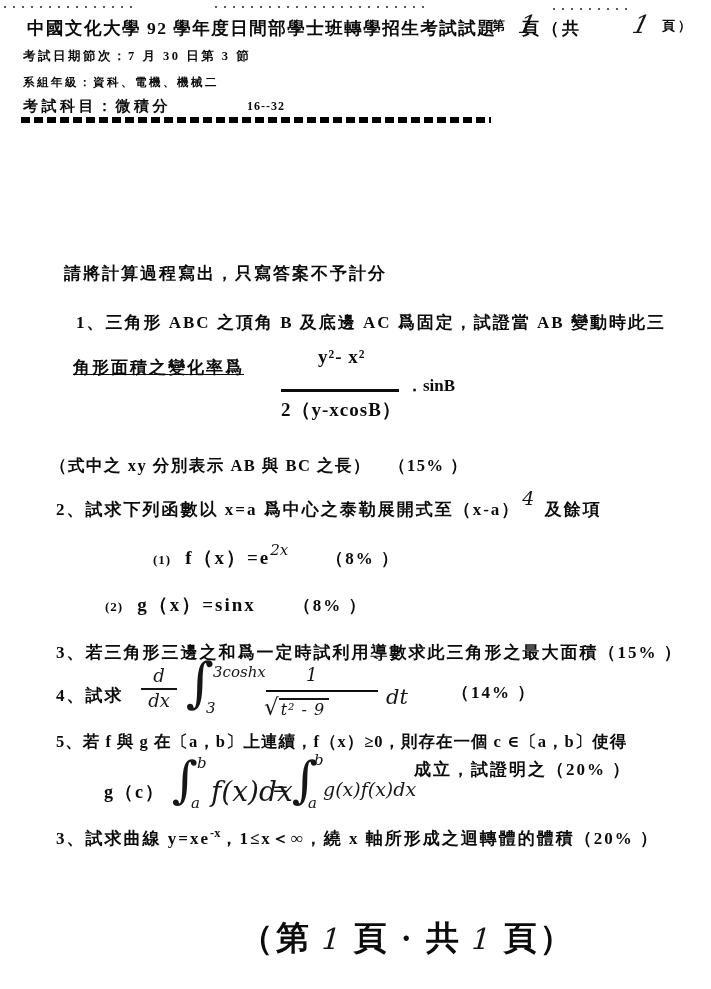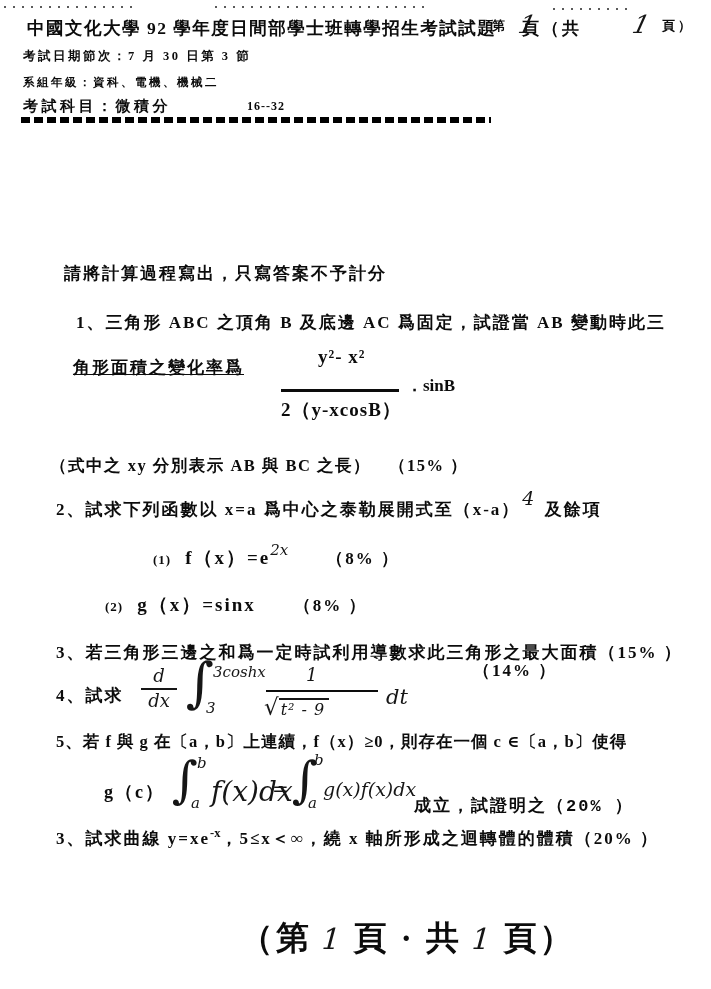--- a/index.html
+++ b/index.html
@@ -57,33 +57,33 @@
   #q4-deriv .dbar{width:36px;height:2px;background:#161616;margin:1px auto;}
   #q4-int{left:186px;top:656px;font-size:54px;line-height:1;}
   #q4-upper{left:213px;top:663px;font-size:15px;}
   #q4-lower{left:206px;top:699px;font-size:15px;}
   #q4-one{left:306px;top:664px;font-size:18px;}
   #q4-fracbar{left:266px;top:690px;width:112px;}
   #q4-sqrt{left:264px;top:694px;font-size:17px;}
   #q4-sqrt .rad-sign{font-size:23px;font-style:italic;}
   #q4-sqrt .radicand{border-top:2px solid #161616;padding:0 4px 0 2px;font-size:16px;letter-spacing:1px;}
   #q4-dt{left:386px;top:685px;font-size:21px;}
-  #q4-score{left:452px;top:659px;margin-left:21px;}
+  #q4-score{left:452px;top:681px;}
   #q5-line1{left:56px;top:731px;font-size:16.5px;letter-spacing:1px;}
   #q5-gc{left:104px;top:780px;font-size:18px;letter-spacing:2px;}
   #q5-int1{left:172px;top:755px;font-size:50px;line-height:1;}
   #q5-b1{left:197px;top:754px;font-size:15px;}
   #q5-a1{left:191px;top:794px;font-size:15px;}
   #q5-body1{left:211px;top:775px;font-size:28px;}
   #q5-eq{left:272px;top:777px;font-size:20px;}
   #q5-int2{left:292px;top:755px;font-size:50px;line-height:1;}
   #q5-b2{left:314px;top:751px;font-size:15px;}
   #q5-a2{left:308px;top:794px;font-size:15px;}
   #q5-body2{left:323px;top:778px;font-size:19px;}
-  #q5-tail{left:414px;top:794px;font-family:Liberation Mono, monospace;}
+  #q5-tail{left:414px;top:758px;}
   #q6-line{left:56px;top:827px;}
   .sup-small{position:relative;top:-7px;font-size:12.5px;letter-spacing:0;}
   #footer{left:240px;top:916px;font-size:33px;letter-spacing:3px;}
   #footer .hand{font-size:29px;margin:0 10px;transform:skewX(-4deg);display:inline-block;}
 </style>
 </head>
 <body>
 
 <div class="abs dotted" id="dot-seg1"></div>
 <div class="abs dotted" id="dot-seg2"></div>
@@ -147,18 +147,18 @@
 <div class="abs hand" id="q5-a1">a</div>
 <div class="abs hand" id="q5-body1">f(x)dx</div>
 <div class="abs hand" id="q5-eq">=</div>
 <div class="abs hand" id="q5-int2">∫</div>
 <div class="abs hand" id="q5-b2">b</div>
 <div class="abs hand" id="q5-a2">a</div>
 <div class="abs hand" id="q5-body2">g(x)f(x)dx</div>
 <div class="abs print q" id="q5-tail">成立，試證明之（20%  ）</div>
 
 <div class="abs print q" id="q6-line">
-  <span>3、試求曲線 y=xe</span><span class="sup-small">-x</span><span>，5≤x＜∞，繞 x 軸所形成之迴轉體的體積（20%  ）</span>
+  <span>3、試求曲線 y=xe</span><span class="sup-small">-x</span><span>，1≤x＜∞，繞 x 軸所形成之迴轉體的體積（20%  ）</span>
 </div>
 
 <div class="abs print" id="footer">
   <span>（第</span><span class="hand">1</span><span>頁 · 共</span><span class="hand">1</span><span>頁）</span>
 </div>
 
 </body></html>

